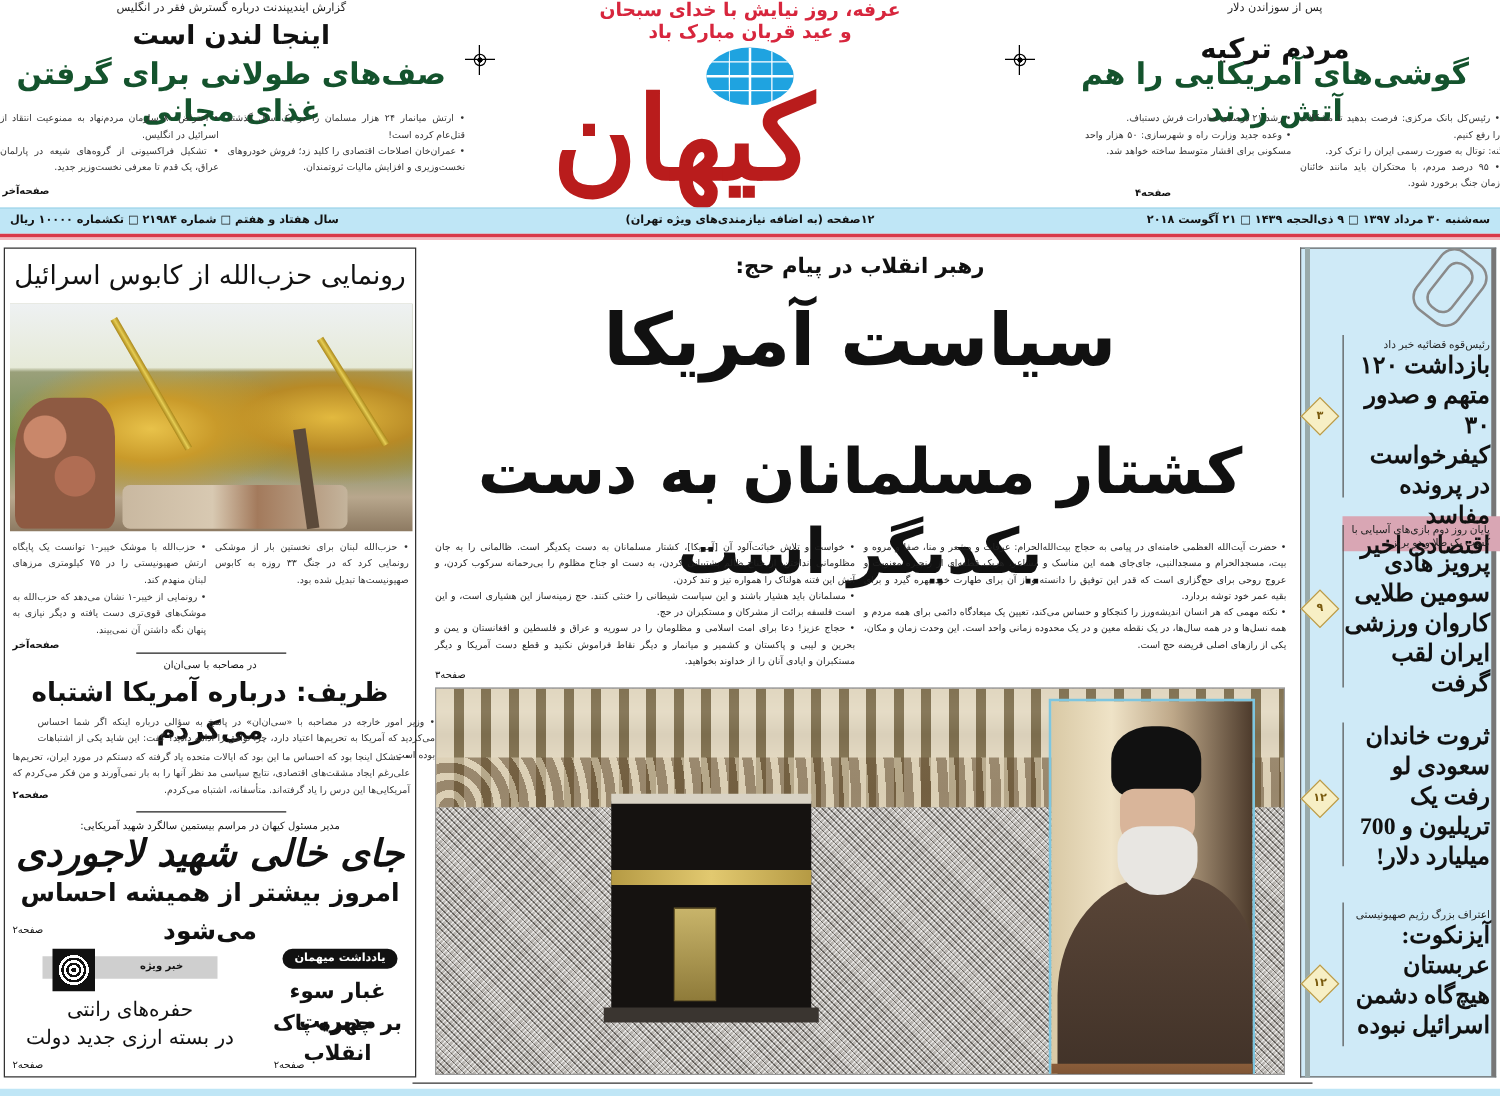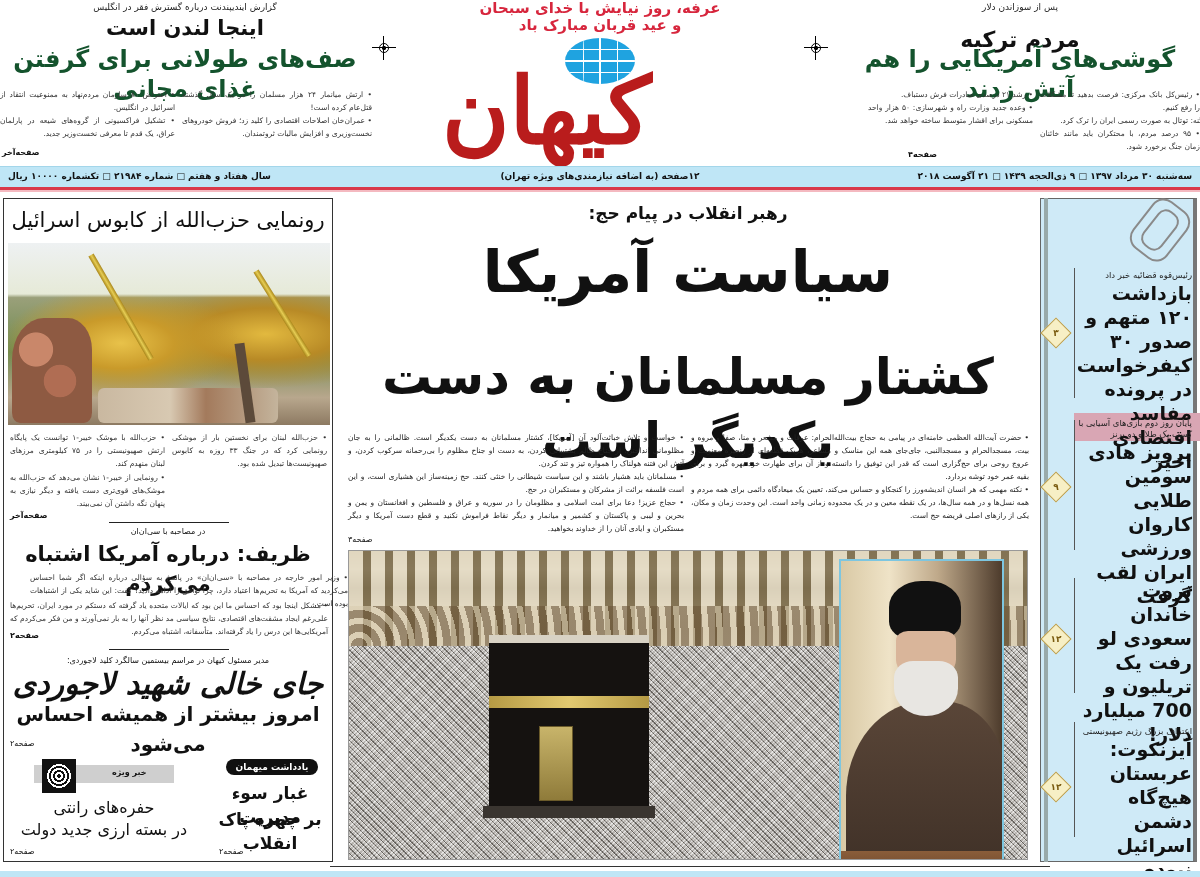--- a/index.html
+++ b/index.html
@@ -81,21 +81,21 @@
     background: linear-gradient(90deg, #d9c9a5 0%, #efe3c7 30%, #bfa98a 60%, #4d3b2c 100%); }
   .turban { left: 48px; top: 20px; width: 72px; height: 58px; background: #111; border-radius: 45% 45% 30% 30%; }
   .face { left: 55px; top: 70px; width: 60px; height: 48px; background: #d9b59a; border-radius: 20% 20% 40% 40%; }
   .beard { left: 53px; top: 100px; width: 64px; height: 55px; background: #e8e6e2; border-radius: 30% 30% 50% 50%; }
   .robe { left: 5px; top: 140px; width: 160px; height: 190px; background: linear-gradient(180deg,#5a4638,#3c2e25); border-radius: 50% 40% 0 0; }
   .desk { left: 0; top: 290px; width: 165px; height: 34px; background: linear-gradient(180deg,#8a5d3a,#5e3d25); }
 
   
   #sidebar { left: 1040px; top: 198px; width: 157px; height: 664px; background: #cfeaf7; border: 1px solid #666; border-right: 4px solid #777; }
   #sidebar-edge { left: 1044px; top: 198px; width: 4px; height: 664px; background: #9aa; }
-  .sb-story { right: 8px; width: 118px; }
+  .sb-story { right: 8px; width: 118px; font-family: Liberation Serif, serif; }
   .sb-kicker { font-size: 8.5px; text-align: right; color: #222; line-height: 11px; }
   .sb-hl { font-size: 19px; font-weight: bold; text-align: right; line-height: 24px; color: #111; letter-spacing: -0.5px; }
   .sb-vrule { width: 1px; background: #555; }
   .diamond { width: 22px; height: 22px; transform: rotate(45deg); background: #f7efc5; border: 1px solid #b99b4a; }
   .diamond-num { width: 22px; height: 22px; text-align: center; font-size: 9px; line-height: 22px; color: #7a5b10; font-weight: bold; }
   .pink-banner { left: 1074px; top: 413px; width: 126px; height: 28px; background: #d9a6b4; }
   .clip { left: 1138px; top: 200px; width: 44px; height: 60px; border: 2px solid #8a8a8a; border-radius: 14px; transform: rotate(38deg); }
   .clip2 { left: 1148px; top: 208px; width: 24px; height: 44px; border: 2px solid #8a8a8a; border-radius: 10px; transform: rotate(38deg); }
 
   
@@ -181,21 +181,21 @@
   <div class="abs pg" style="left:6px;top:312px;">صفحه‌آخر</div>
   <div class="abs rule-short" style="left:105px;top:323px;width:120px;"></div>
 
   <div class="abs center" style="left:0;top:328px;width:328px;font-size:8px;">در مصاحبه با سی‌ان‌ان</div>
   <div class="abs center bold" style="left:0;top:340px;width:328px;font-size:21px;line-height:30px;letter-spacing:-0.5px;">ظریف: درباره آمریکا اشتباه می‌کردم</div>
   <div class="abs small" style="left:6px;top:372px;width:318px;margin-left:20px;">• وزیر امور خارجه در مصاحبه با «سی‌ان‌ان» در پاسخ به سؤالی درباره اینکه اگر شما احساس می‌کردید که آمریکا به تحریم‌ها اعتیاد دارد، چرا توافق را ادامه دادید؟ گفت: این شاید یکی از اشتباهات بوده است.</div>
   <div class="abs small" style="left:6px;top:400px;width:318px;">• مشکل اینجا بود که احساس ما این بود که ایالات متحده یاد گرفته که دستکم در مورد ایران، تحریم‌ها علی‌رغم ایجاد مشقت‌های اقتصادی، نتایج سیاسی مد نظر آنها را به بار نمی‌آورند و من فکر می‌کردم که آمریکایی‌ها این درس را یاد گرفته‌اند. متأسفانه، اشتباه می‌کردم.</div>
   <div class="abs pg" style="left:6px;top:432px;">صفحه۲</div>
   <div class="abs rule-short" style="left:105px;top:450px;width:120px;"></div>
 
-  <div class="abs center" style="left:0;top:457px;width:328px;font-size:8px;">مدیر مسئول کیهان در مراسم بیستمین سالگرد کلید لاجوردی:</div>
+  <div class="abs center" style="left:0;top:457px;width:328px;font-size:8px;">مدیر مسئول کیهان در مراسم بیستمین سالگرد شهید آمریکایی:</div>
   <div class="abs center bold" style="left:0;top:470px;width:328px;font-size:30px;line-height:30px;font-style:italic;">جای خالی شهید لاجوردی</div>
   <div class="abs center bold" style="left:0;top:500px;width:328px;font-size:20px;line-height:30px;letter-spacing:-0.5px;">امروز بیشتر از همیشه احساس می‌شود</div>
   <div class="abs pg" style="left:6px;top:540px;font-weight:normal;">صفحه۲</div>
 
   <div class="abs guest-badge" style="left:222px;top:560px;width:92px;">یادداشت میهمان</div>
   <div class="abs bold" style="left:210px;top:582px;width:112px;font-size:17px;line-height:24px;text-align:center;">غبار سوء مدیریت</div>
   <div class="abs bold" style="left:205px;top:608px;width:122px;font-size:17px;line-height:24px;text-align:center;">بر چهره پاک انقلاب</div>
   <div class="abs pg" style="left:215px;top:648px;font-weight:normal;">صفحه۲</div>
 
   <div class="abs khabar-band" style="left:30px;top:566px;width:140px;height:18px;"></div>

